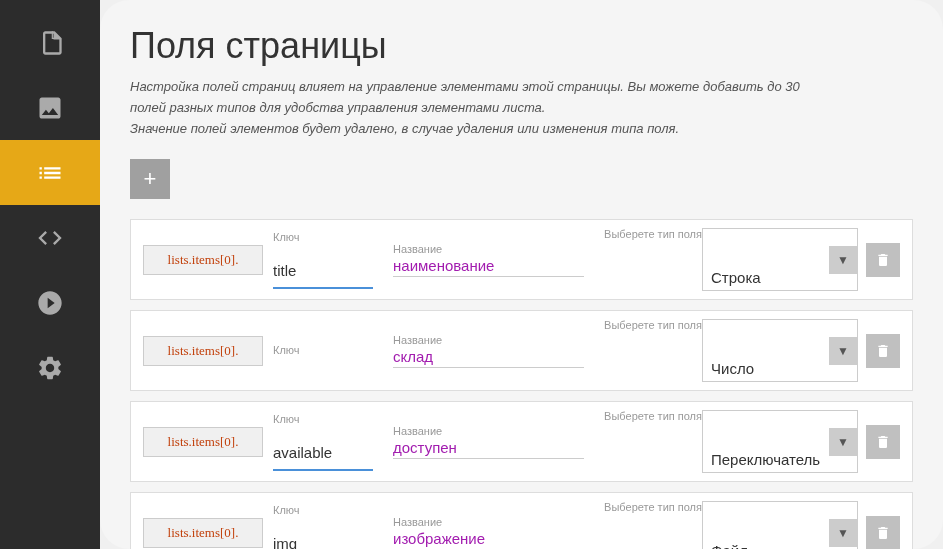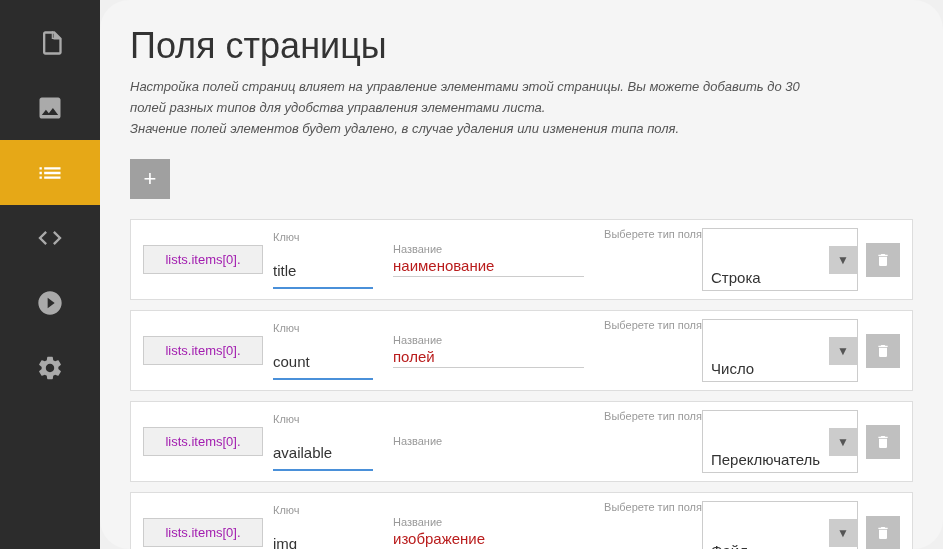--- a/index.html
+++ b/index.html
@@ -72,27 +72,28 @@
       display: flex;
       align-items: center;
       background: #fff;
       border: 1px solid #ddd;
       padding: 8px 12px;
       gap: 0;
     }
 
     .field-prefix {
       font-size: 13px;
-      color: #a21caf;
+      color: #c2410c;
       background: #f0f0f0;
       border: 1px solid #ccc;
       padding: 6px 10px;
       min-width: 120px;
       text-align: center;
       margin-right: 10px;
+      font-family: Liberation Serif, serif;
     }
 
     .field-key-group {
       display: flex;
       flex-direction: column;
       min-width: 100px;
       margin-right: 20px;
       gap: 17px;
     }
 
@@ -111,21 +112,21 @@
 
     .field-name-group {
       display: flex;
       flex-direction: column;
       flex: 1;
       margin-right: 20px;
     }
 
     .field-name-value {
       font-size: 15px;
-      color: #b91c1c;
+      color: #a21caf;
       border-bottom: 1px solid #ccc;
       padding-bottom: 2px;
     }
 
     .field-type-group {
       display: flex;
       flex-direction: row;
       min-width: 180px;
       margin-right: 8px;
     }
@@ -266,26 +267,25 @@
       <svg width="16" height="16" viewBox="0 0 24 24" fill="white">
         <path d="M6 19c0 1.1.9 2 2 2h8c1.1 0 2-.9 2-2V7H6v12zM19 4h-3.5l-1-1h-5l-1 1H5v2h14V4z"></path>
       </svg>
     </button>
   </div>
       <div class="field-row">
     <div class="field-prefix">lists.items[0].</div>
 
     <div class="field-key-group">
       <span class="field-label">Ключ</span>
-      <span class="field-key-value">count</span>
     </div>
 
     <div class="field-name-group">
       <span class="field-label">Название</span>
-      <span class="field-name-value">полей</span>
+      <span class="field-name-value">склад</span>
     </div>
 
     <div class="field-type-group">
       <span class="field-label">Выберете тип поля</span>
       <div class="field-select-wrapper">
         <select class="field-select">
           <option>Строка</option><option selected="">Число</option><option>Переключатель</option><option>Файл</option>
         </select>
         <div class="select-arrow">▼</div>
       </div>
@@ -300,20 +300,21 @@
       <div class="field-row">
     <div class="field-prefix">lists.items[0].</div>
 
     <div class="field-key-group">
       <span class="field-label">Ключ</span>
       <span class="field-key-value">available</span>
     </div>
 
     <div class="field-name-group">
       <span class="field-label">Название</span>
+      <span class="field-name-value">доступен</span>
     </div>
 
     <div class="field-type-group">
       <span class="field-label">Выберете тип поля</span>
       <div class="field-select-wrapper">
         <select class="field-select">
           <option>Строка</option><option>Число</option><option selected="">Переключатель</option><option>Файл</option>
         </select>
         <div class="select-arrow">▼</div>
       </div>

